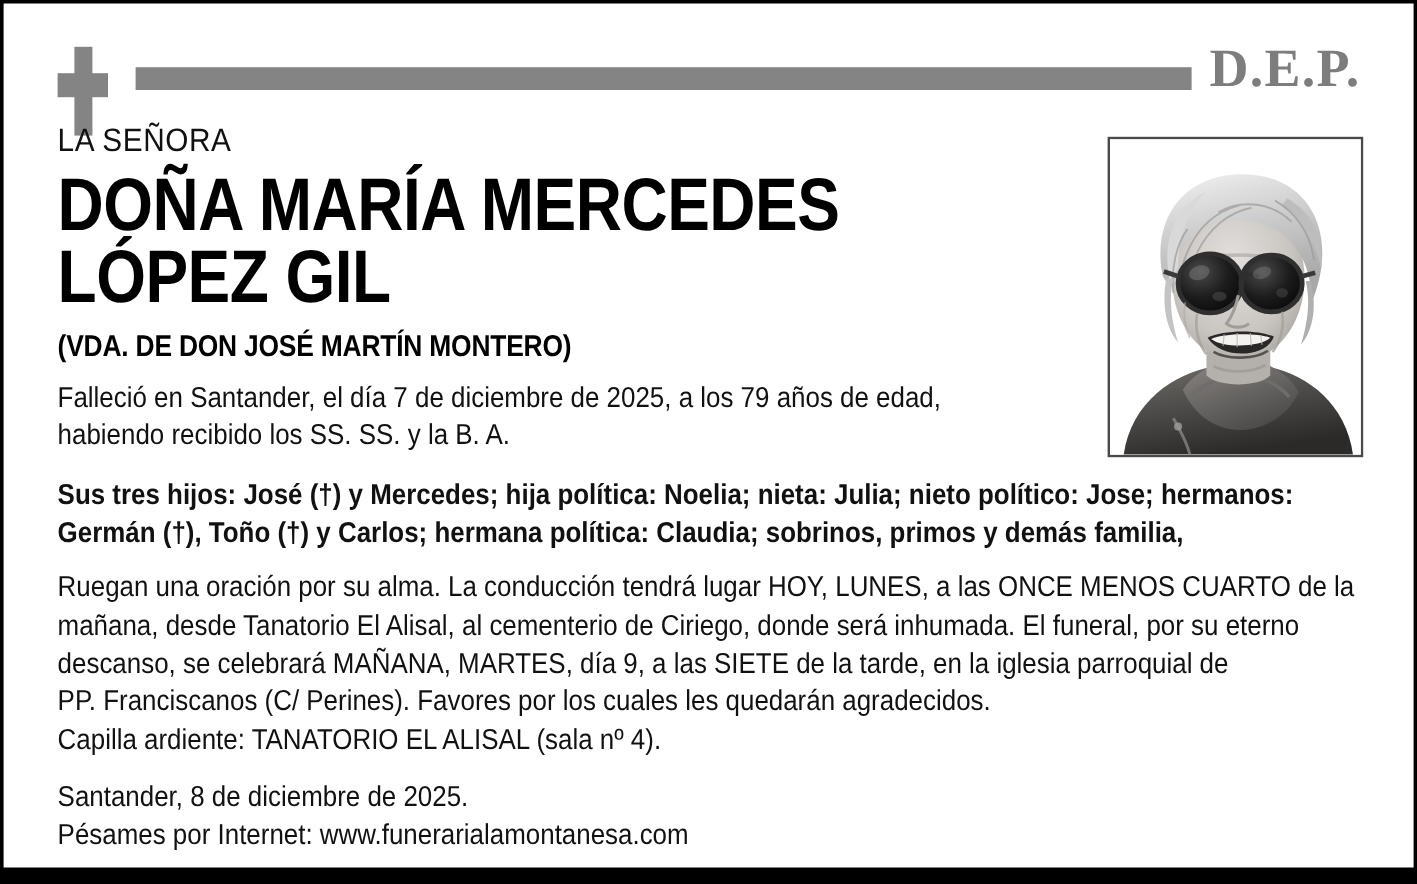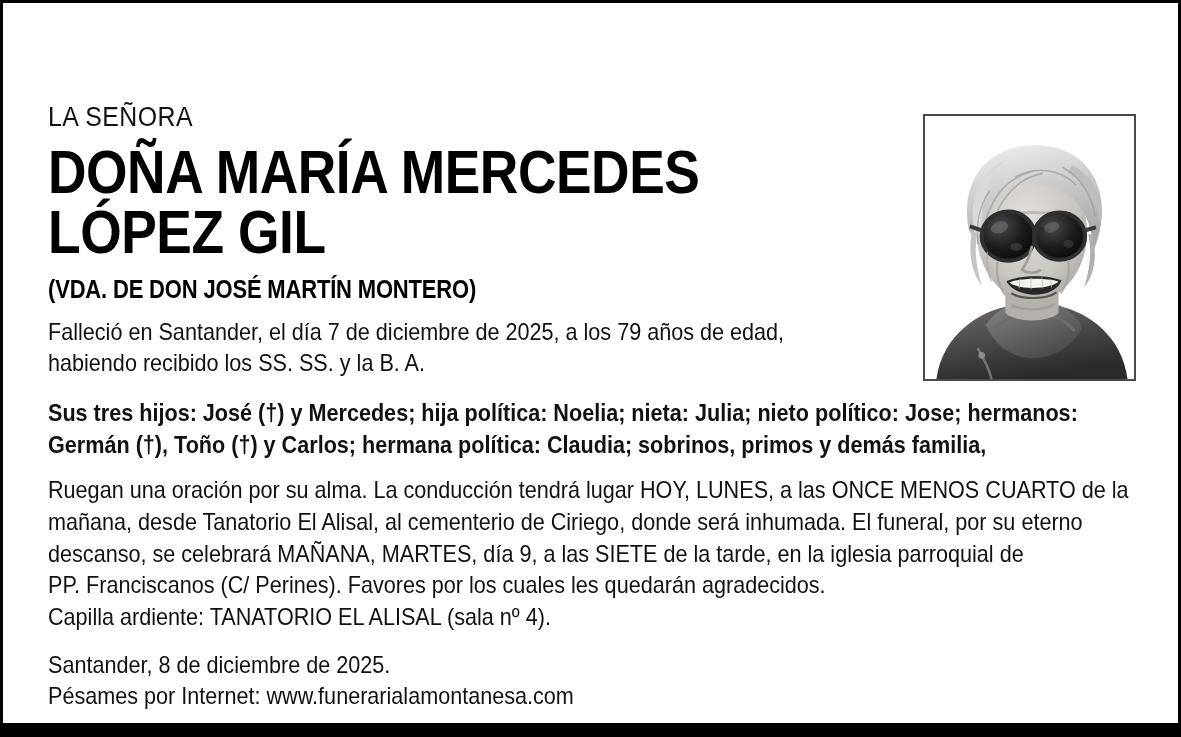--- a/index.html
+++ b/index.html
@@ -157,20 +157,28 @@
     overflow: hidden;
   }
   .photo-frame svg { display: block; width: 100%; height: 100%; }
 </style>
 </head>
 <body>
 
 <div class="notice">
   <div class="inner">
 
+    <div class="header">
+      <div class="cross">
+        <div class="v"></div>
+        <div class="h"></div>
+      </div>
+      <div class="rule"></div>
+      <div class="dep">D.E.P.</div>
+    </div>
 
     <div class="content">
 
       <div class="eyebrow">LA SEÑORA</div>
 
       <div class="fullname">
         <span class="nl">DOÑA MARÍA MERCEDES</span>
         <span class="nl">LÓPEZ GIL</span>
       </div>
 

